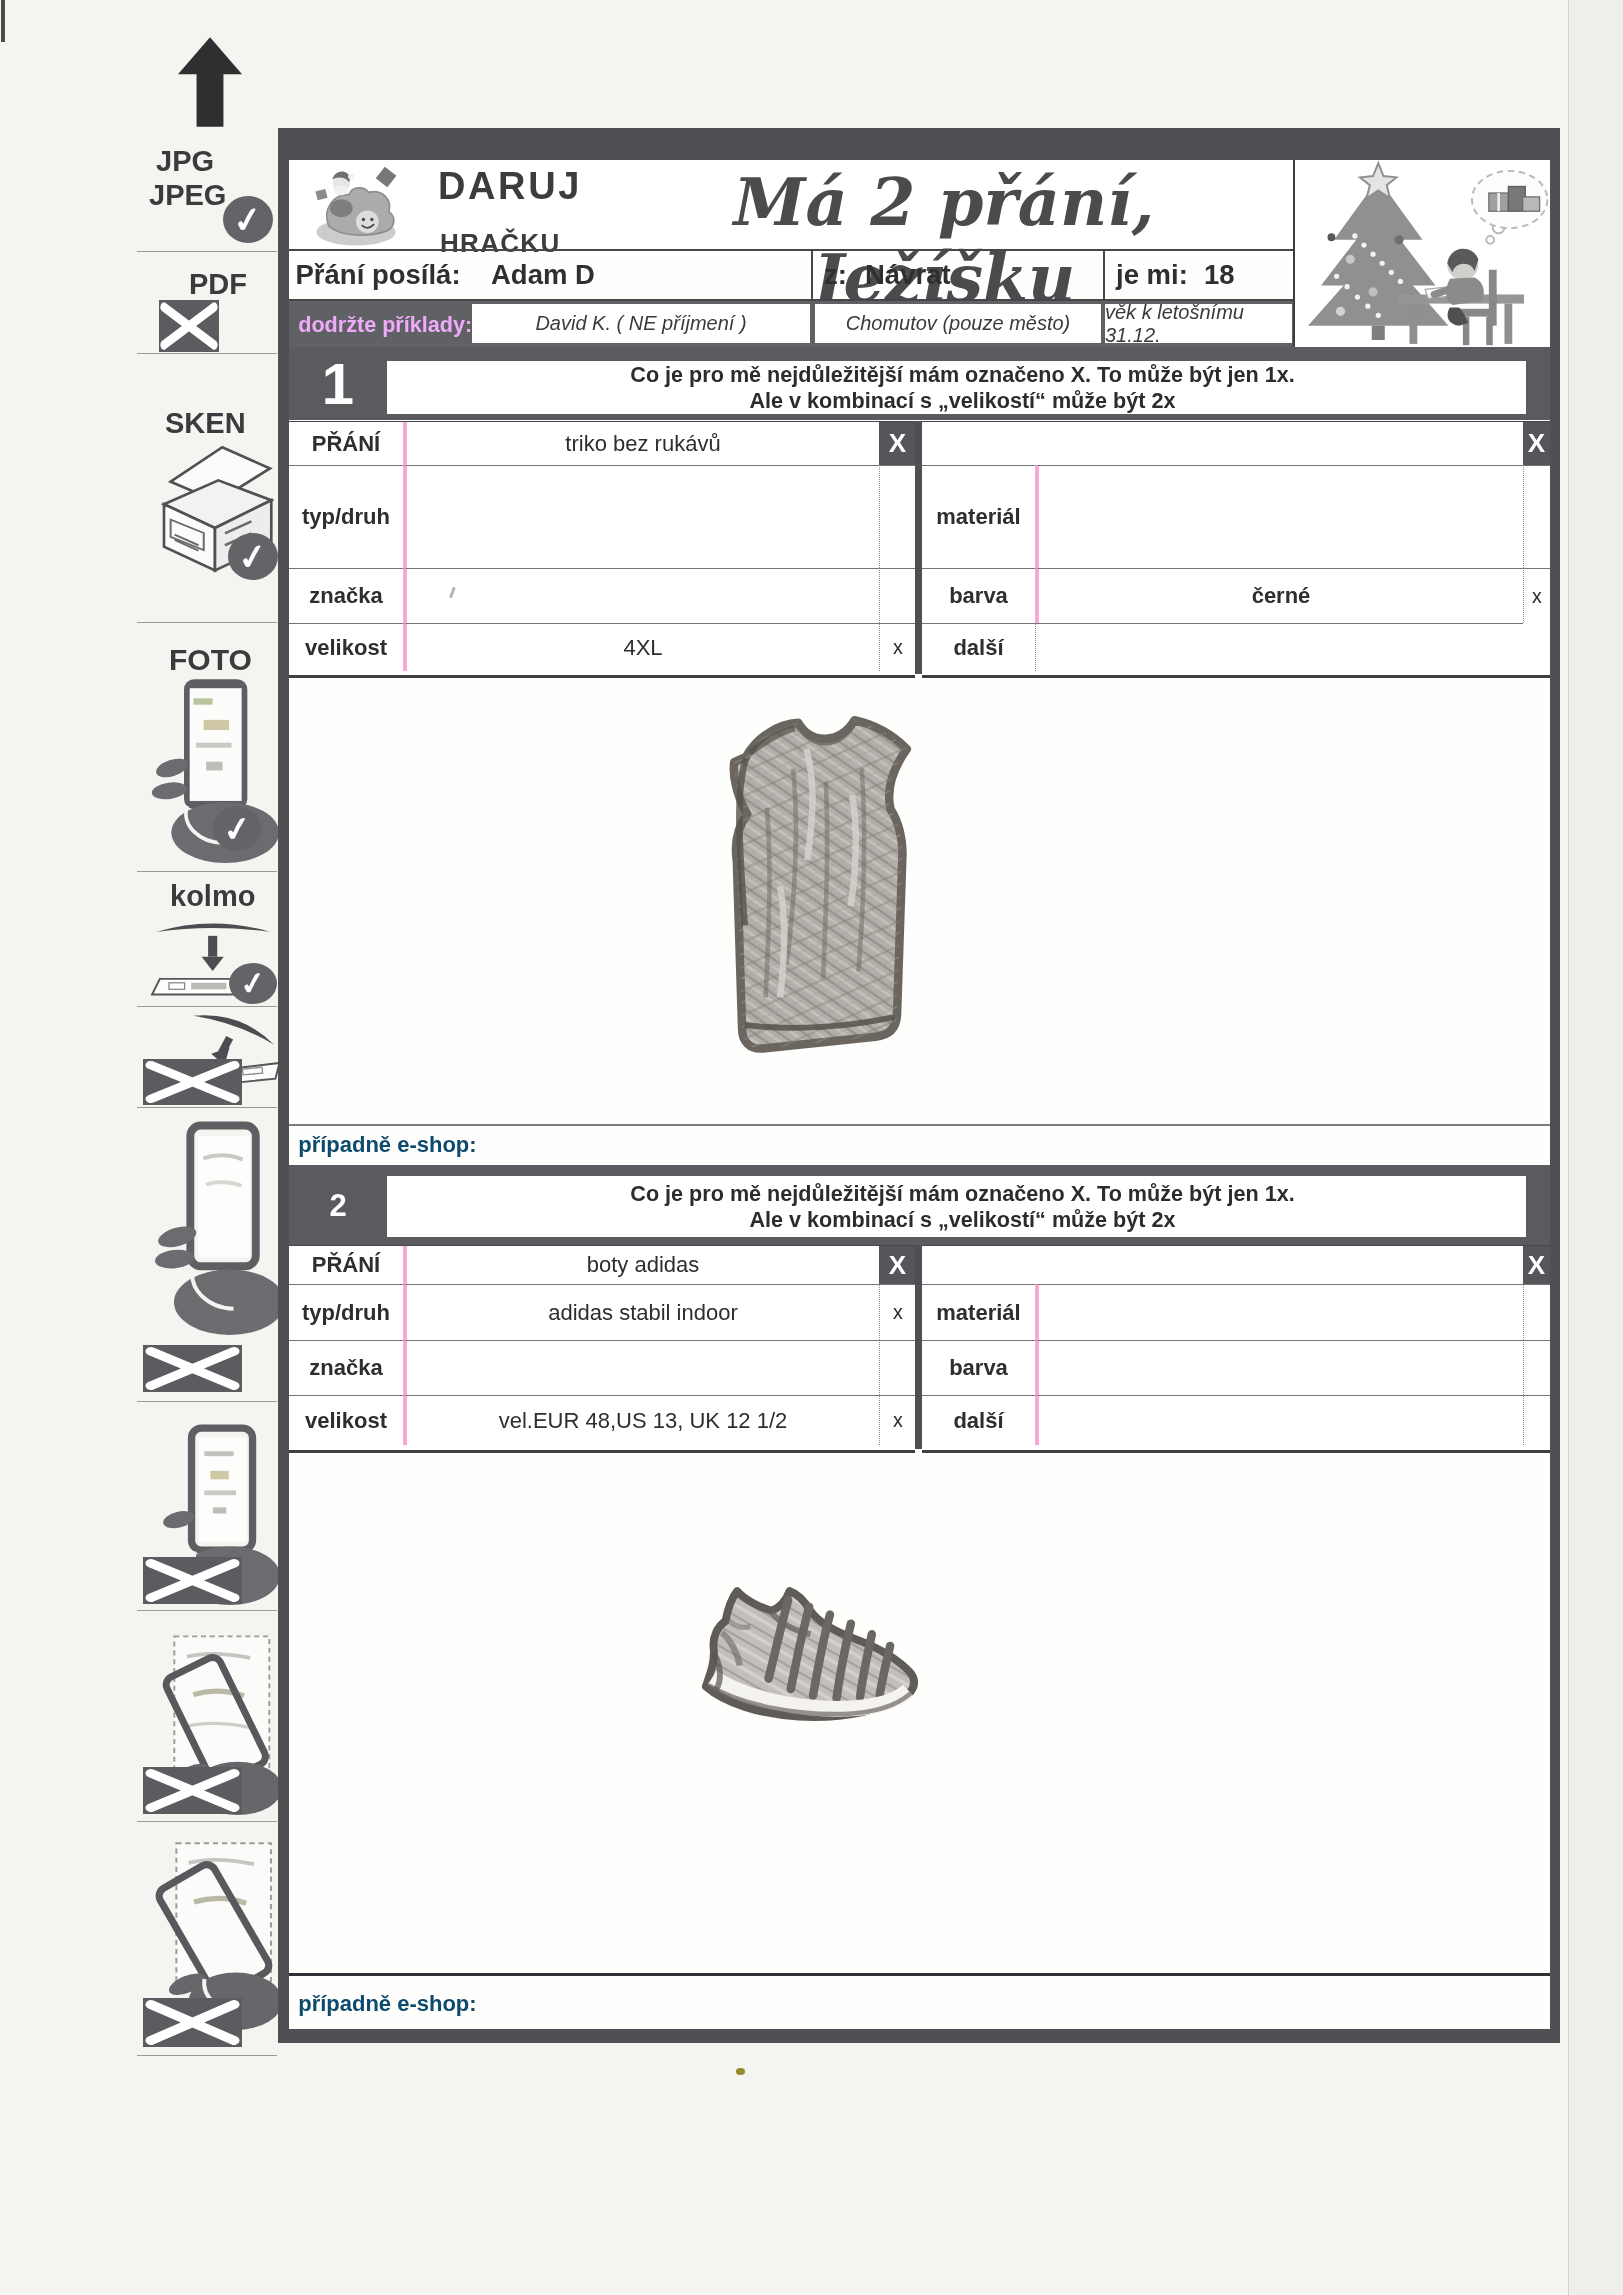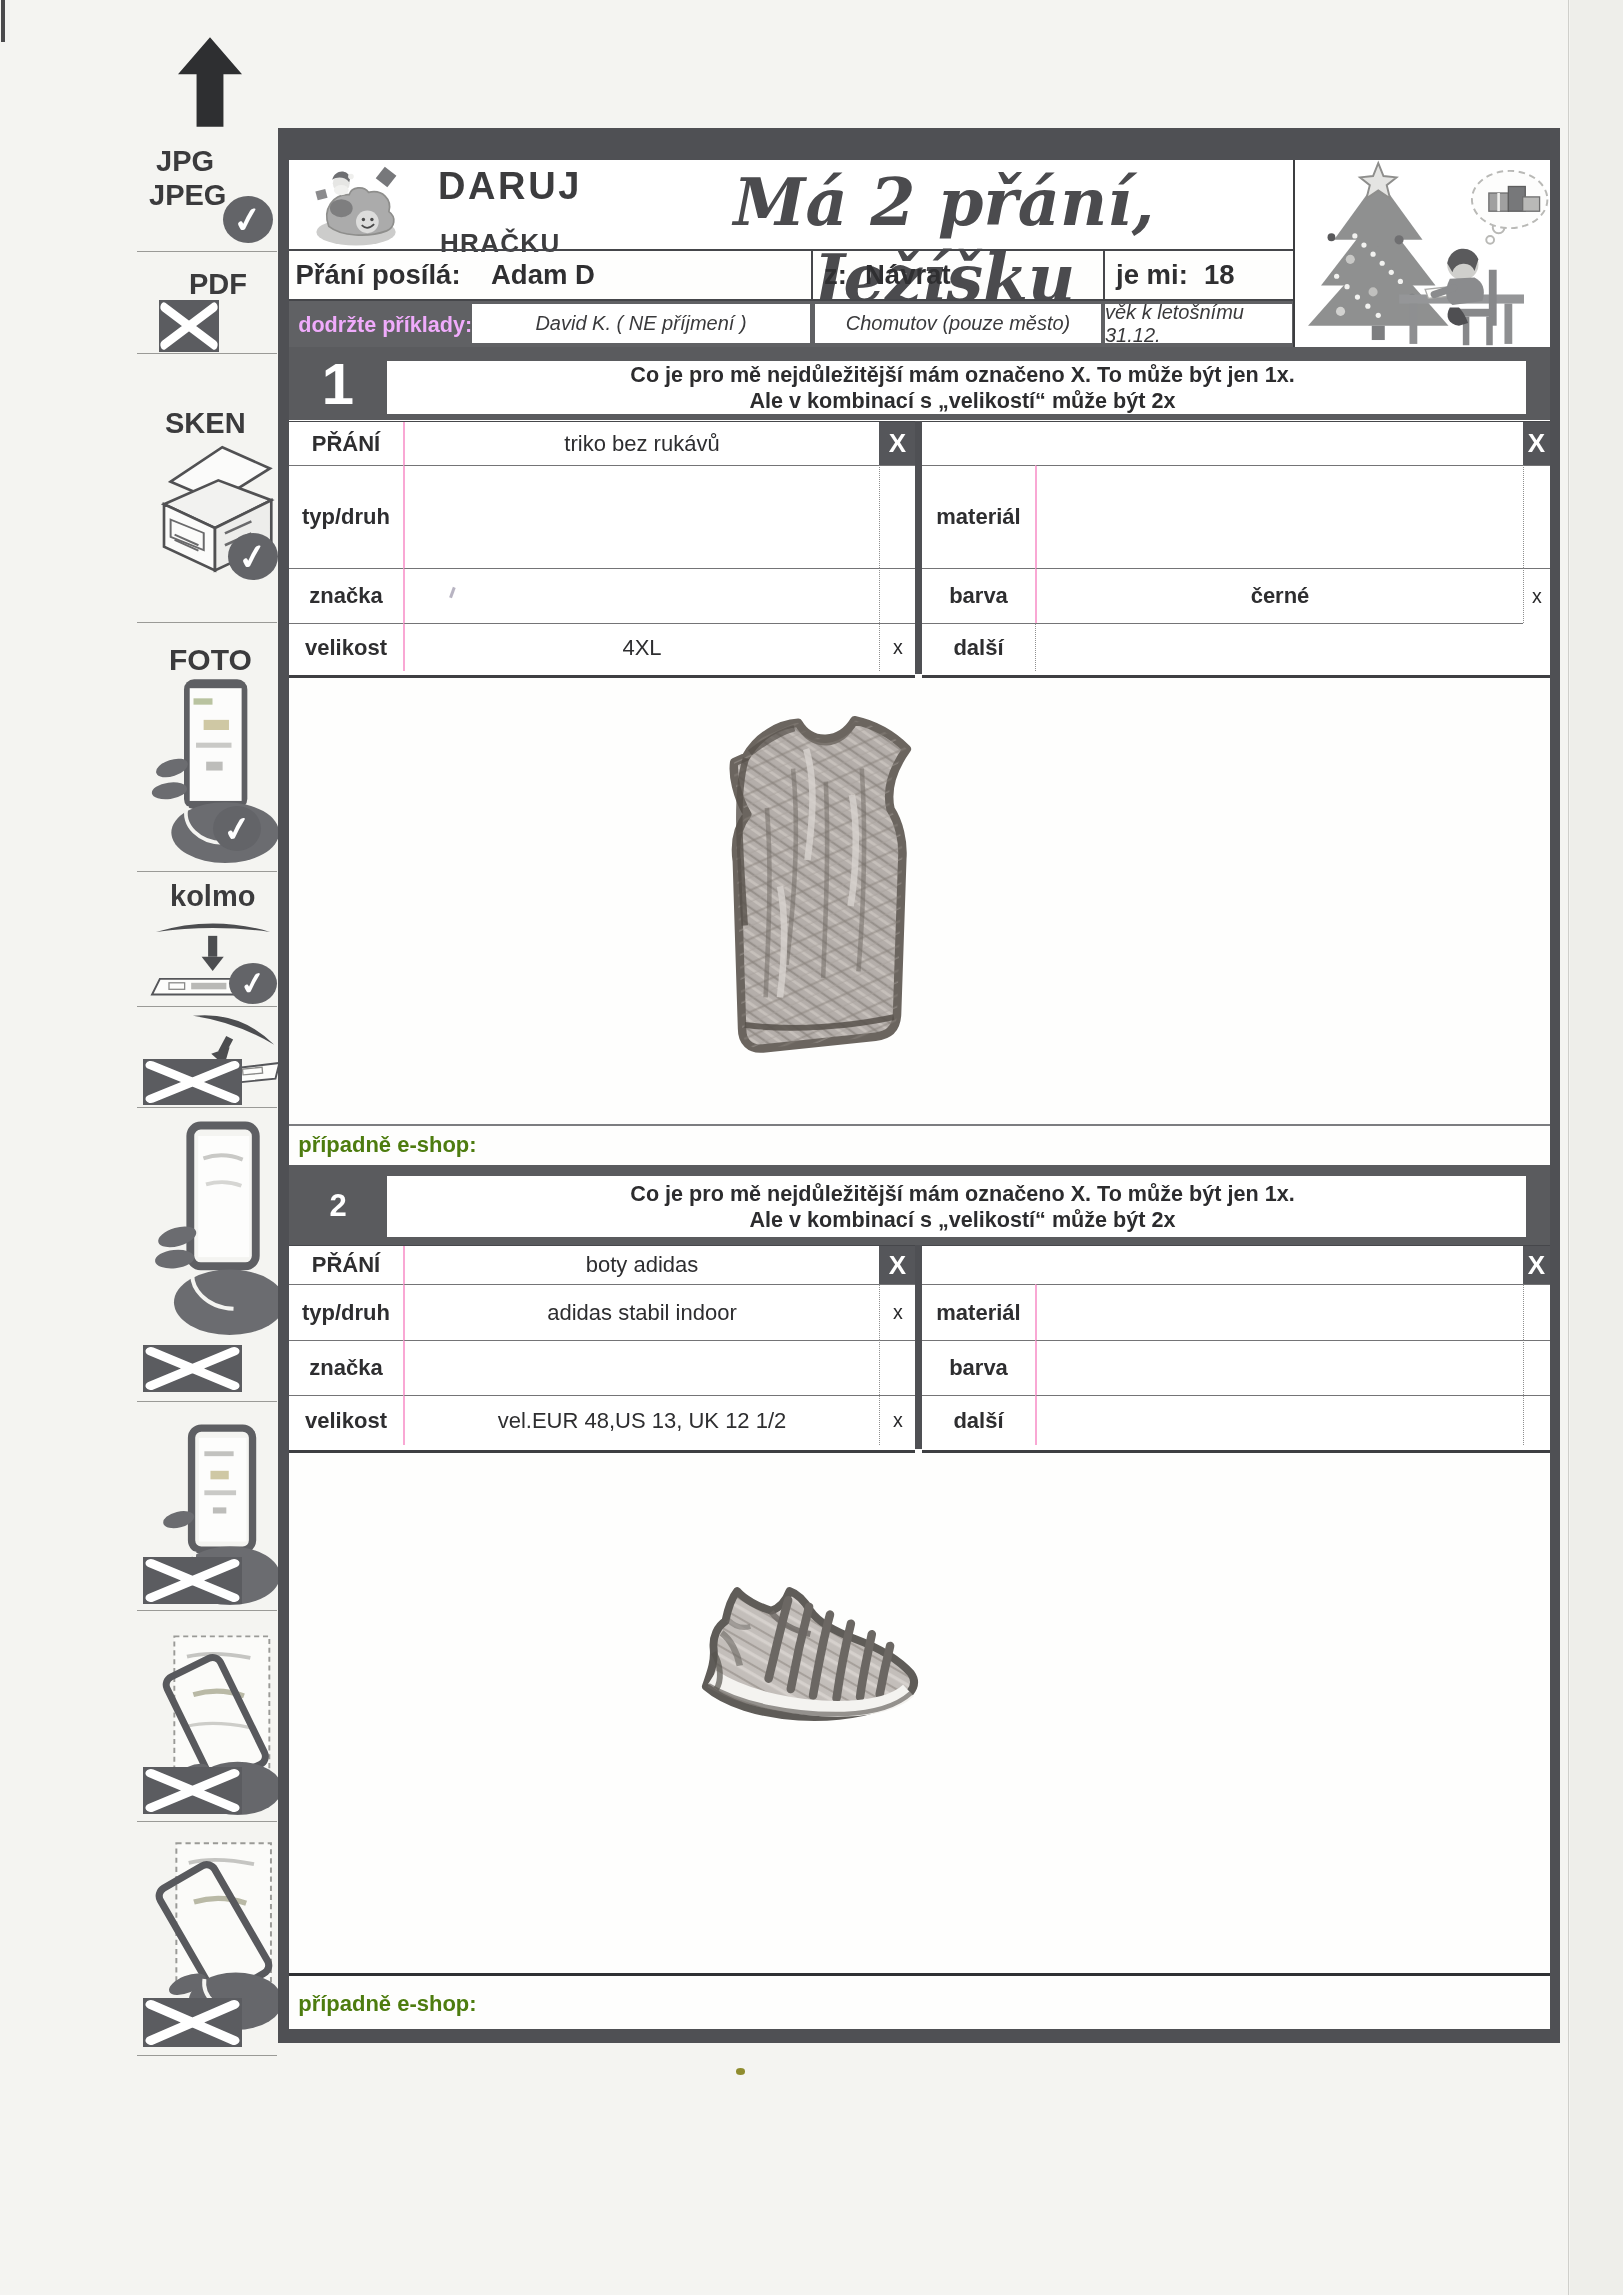--- a/index.html
+++ b/index.html
@@ -14,34 +14,34 @@
   .line{background:#45464a;}
   
   .b{font-weight:bold;}
   .title-script{font-family:"DejaVu Serif",serif;font-style:italic;font-weight:bold;color:#4b4b4e;}
   .instr{font-weight:bold;font-size:21.6px;line-height:26px;text-align:center;color:#2c2c2e;padding-left:12px;}
   .secnum{color:#fff;font-weight:bold;display:flex;align-items:center;justify-content:center;}
   
   .tbl{position:absolute;display:grid;background:#fff;border-bottom:3.3px solid #3e3f42;border-top:1.3px solid #46474b;}
   .c{display:flex;align-items:center;justify-content:center;font-size:22px;color:#2e2e30;overflow:hidden;}
   .lab{font-weight:bold;}
-  .bl{border-left:2px solid #f9a8d4;}
+  .bl{border-left:4px solid #f9a8d4;}
   .xl{border-left:1.3px dotted #8f8f8f;}
   .rt{border-top:1.3px solid #747476;}
   .xh{background:#55565a;color:#fff;font-weight:bold;font-size:26px;}
   .xc{font-size:19.6px;color:#29292b;}
   .bold{font-weight:bold;}
   
   .sb-label{position:absolute;font-weight:bold;color:#3b3b3d;font-size:29px;}
   .sb-div{position:absolute;height:1.3px;background:#9a9a97;left:137px;width:140px;}
   .chk{position:absolute;background:#636468;border-radius:50%;display:flex;align-items:center;justify-content:center;}
   .chk span{color:#fff;font-weight:bold;transform:rotate(-8deg);}
   .xbox{position:absolute;background:#5b5c60;}
   .xbox svg{position:absolute;left:0;top:0;width:100%;height:100%;}
-  .eshop{position:absolute;font-weight:bold;font-size:22px;color:#4d7c0f;}
+  .eshop{position:absolute;font-weight:bold;font-size:22px;color:#0c4a6e;}
   .cellTxt{font-size:20px;font-style:italic;color:#3a3a3c;display:flex;align-items:center;justify-content:center;}
 </style>
 </head>
 <body>
 
 <div id="page">
 
   <div class="rect" style="left:1568px;top:0;width:1.3px;height:2295px;background:#cfcfcb;"></div>
   <div class="rect" style="left:1570px;top:0;width:54px;height:2295px;background:#eeeeea;"></div>
   <div class="rect" style="left:1.3px;top:0;width:3.9px;height:42px;background:#4a4a4c;"></div>

